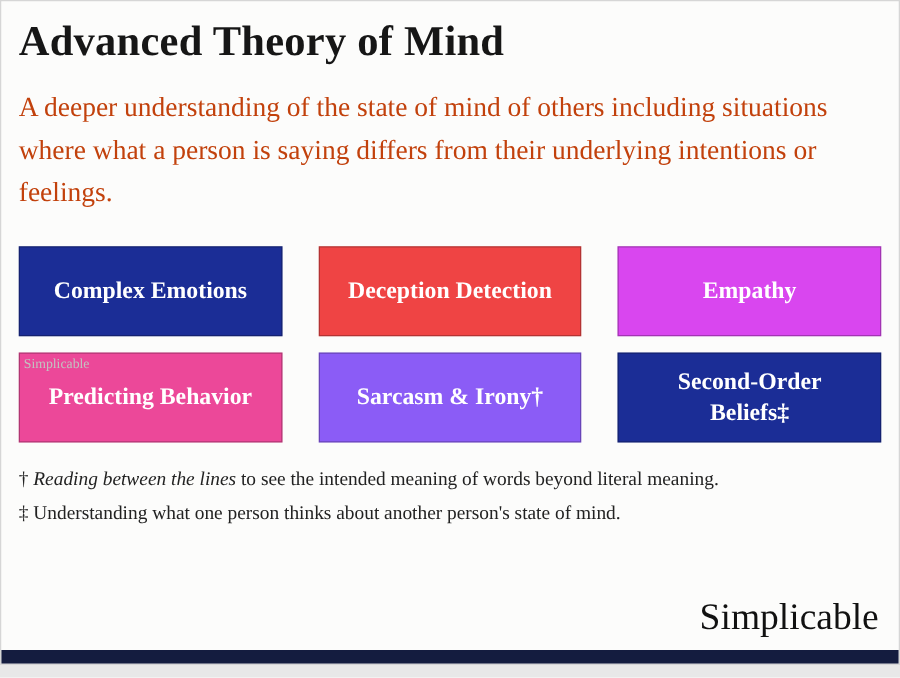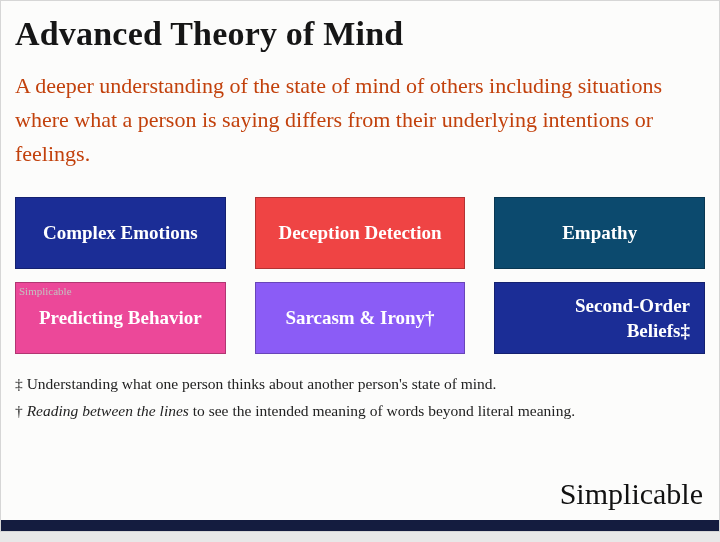--- a/index.html
+++ b/index.html
@@ -89,29 +89,29 @@
 
 <div class="canvas">
   <div class="inner">
     <h1 class="title">Advanced Theory of Mind</h1>
 
     <p class="description">A deeper understanding of the state of mind of others including situations where what a person is saying differs from their underlying intentions or feelings.</p>
 
     <div class="grid">
       <div class="cell" style="background: rgb(27, 45, 150);">Complex Emotions</div>
       <div class="cell" style="background: #ef4444;">Deception Detection</div>
-      <div class="cell" style="background: #0c4a6e;">Empathy</div>
+      <div class="cell" style="background: #d946ef;">Empathy</div>
       <div class="cell" style="background: #ec4899;">Predicting Behavior</div>
       <div class="cell" style="background: #8b5cf6;">Sarcasm &amp; Irony†</div>
-      <div class="cell" style="background: rgb(27, 45, 150); text-align: right;">Second-Order Beliefs‡</div>
+      <div class="cell" style="background: rgb(27, 45, 150);">Second-Order Beliefs‡</div>
     </div>
 
     <div class="footnotes">
+      <span class="footnote"><span>† </span><span class="italic">Reading between the lines</span><span> to see the intended meaning of words beyond literal meaning.</span></span>
       <span class="footnote"><span>‡ </span><span>Understanding what one person thinks about another person's state of mind.</span></span>
-      <span class="footnote"><span>† </span><span class="italic">Reading between the lines</span><span> to see the intended meaning of words beyond literal meaning.</span></span>
     </div>
   </div>
 
   <div class="watermark">Simplicable</div>
 
   <div class="brand">Simplicable</div>
 
   <div class="bottom-bar" style="background: rgb(20, 28, 63);"></div>
 </div>
 

